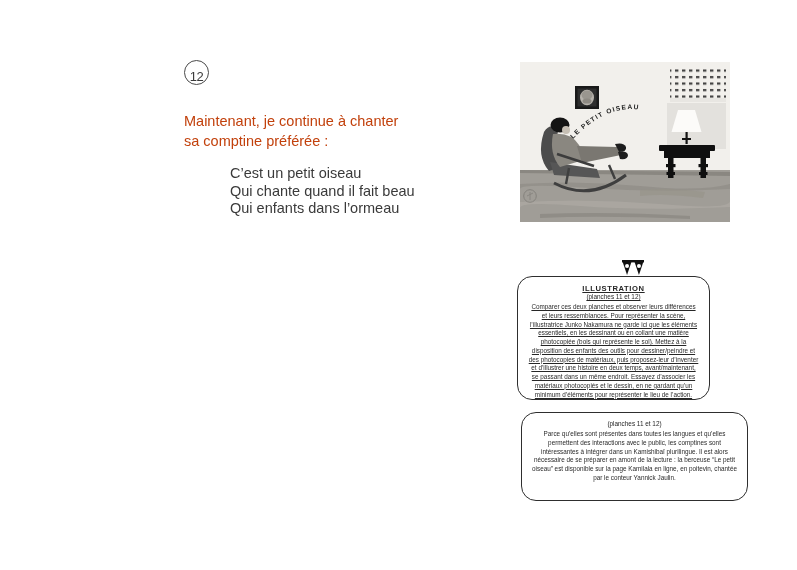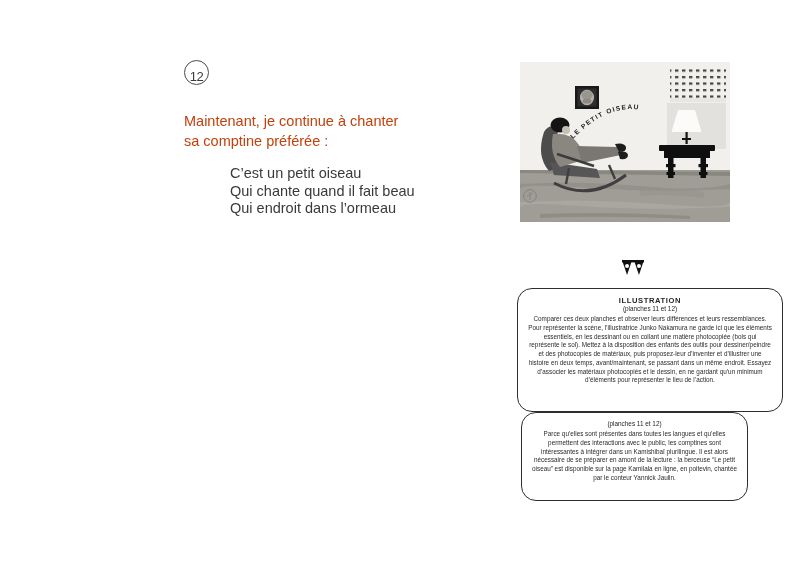--- a/index.html
+++ b/index.html
@@ -18,21 +18,21 @@
   
   .illus{position:absolute;left:520px;top:62px;width:210px;height:160px;}
   .illus svg{display:block;}
   
   .mark{position:absolute;left:621px;top:260px;width:24px;height:19px;}
   
   .ibox{
     position:absolute;box-sizing:border-box;border:1.1px solid #2e2e2e;border-radius:15px;
     background:#ffffff;text-align:center;color:#262626;padding:7px 10px 5px 10px;
   }
-  .ibox-1{left:517px;top:288px;width:266px;height:124px;}
+  .ibox-1{left:517px;top:276px;width:193px;height:124px;text-decoration:underline;}
   .ibox-2{left:521px;top:412px;width:227px;height:89px;}
   .ibox .t{font-weight:bold;font-size:7.6px;letter-spacing:.6px;line-height:9px;}
   .ibox .s{font-size:6.4px;line-height:8px;margin-bottom:2px;}
   .ibox .b{font-size:6.35px;line-height:8.75px;color:#2b2b2b;}
 </style>
 </head>
 <body>
 
 <div class="page">
 
@@ -41,21 +41,21 @@
   </div>
 
   <div class="intro">
     <div>Maintenant, je continue à chanter</div>
     <div>sa comptine préférée :</div>
   </div>
 
   <div class="poem">
     <div>C’est un petit oiseau</div>
     <div>Qui chante quand il fait beau</div>
-    <div>Qui endroit dans l’ormeau</div>
+    <div>Qui enfants dans l’ormeau</div>
   </div>
 
   <div class="illus">
     <svg width="210" height="160" viewBox="0 0 210 160" xmlns="http://www.w3.org/2000/svg">
       <defs>
         <pattern id="dots" width="7" height="6.5" patternUnits="userSpaceOnUse">
           <rect x="1" y="1" width="3.4" height="2.2" fill="#2d2d2d"></rect>
         </pattern>
       </defs>
 

